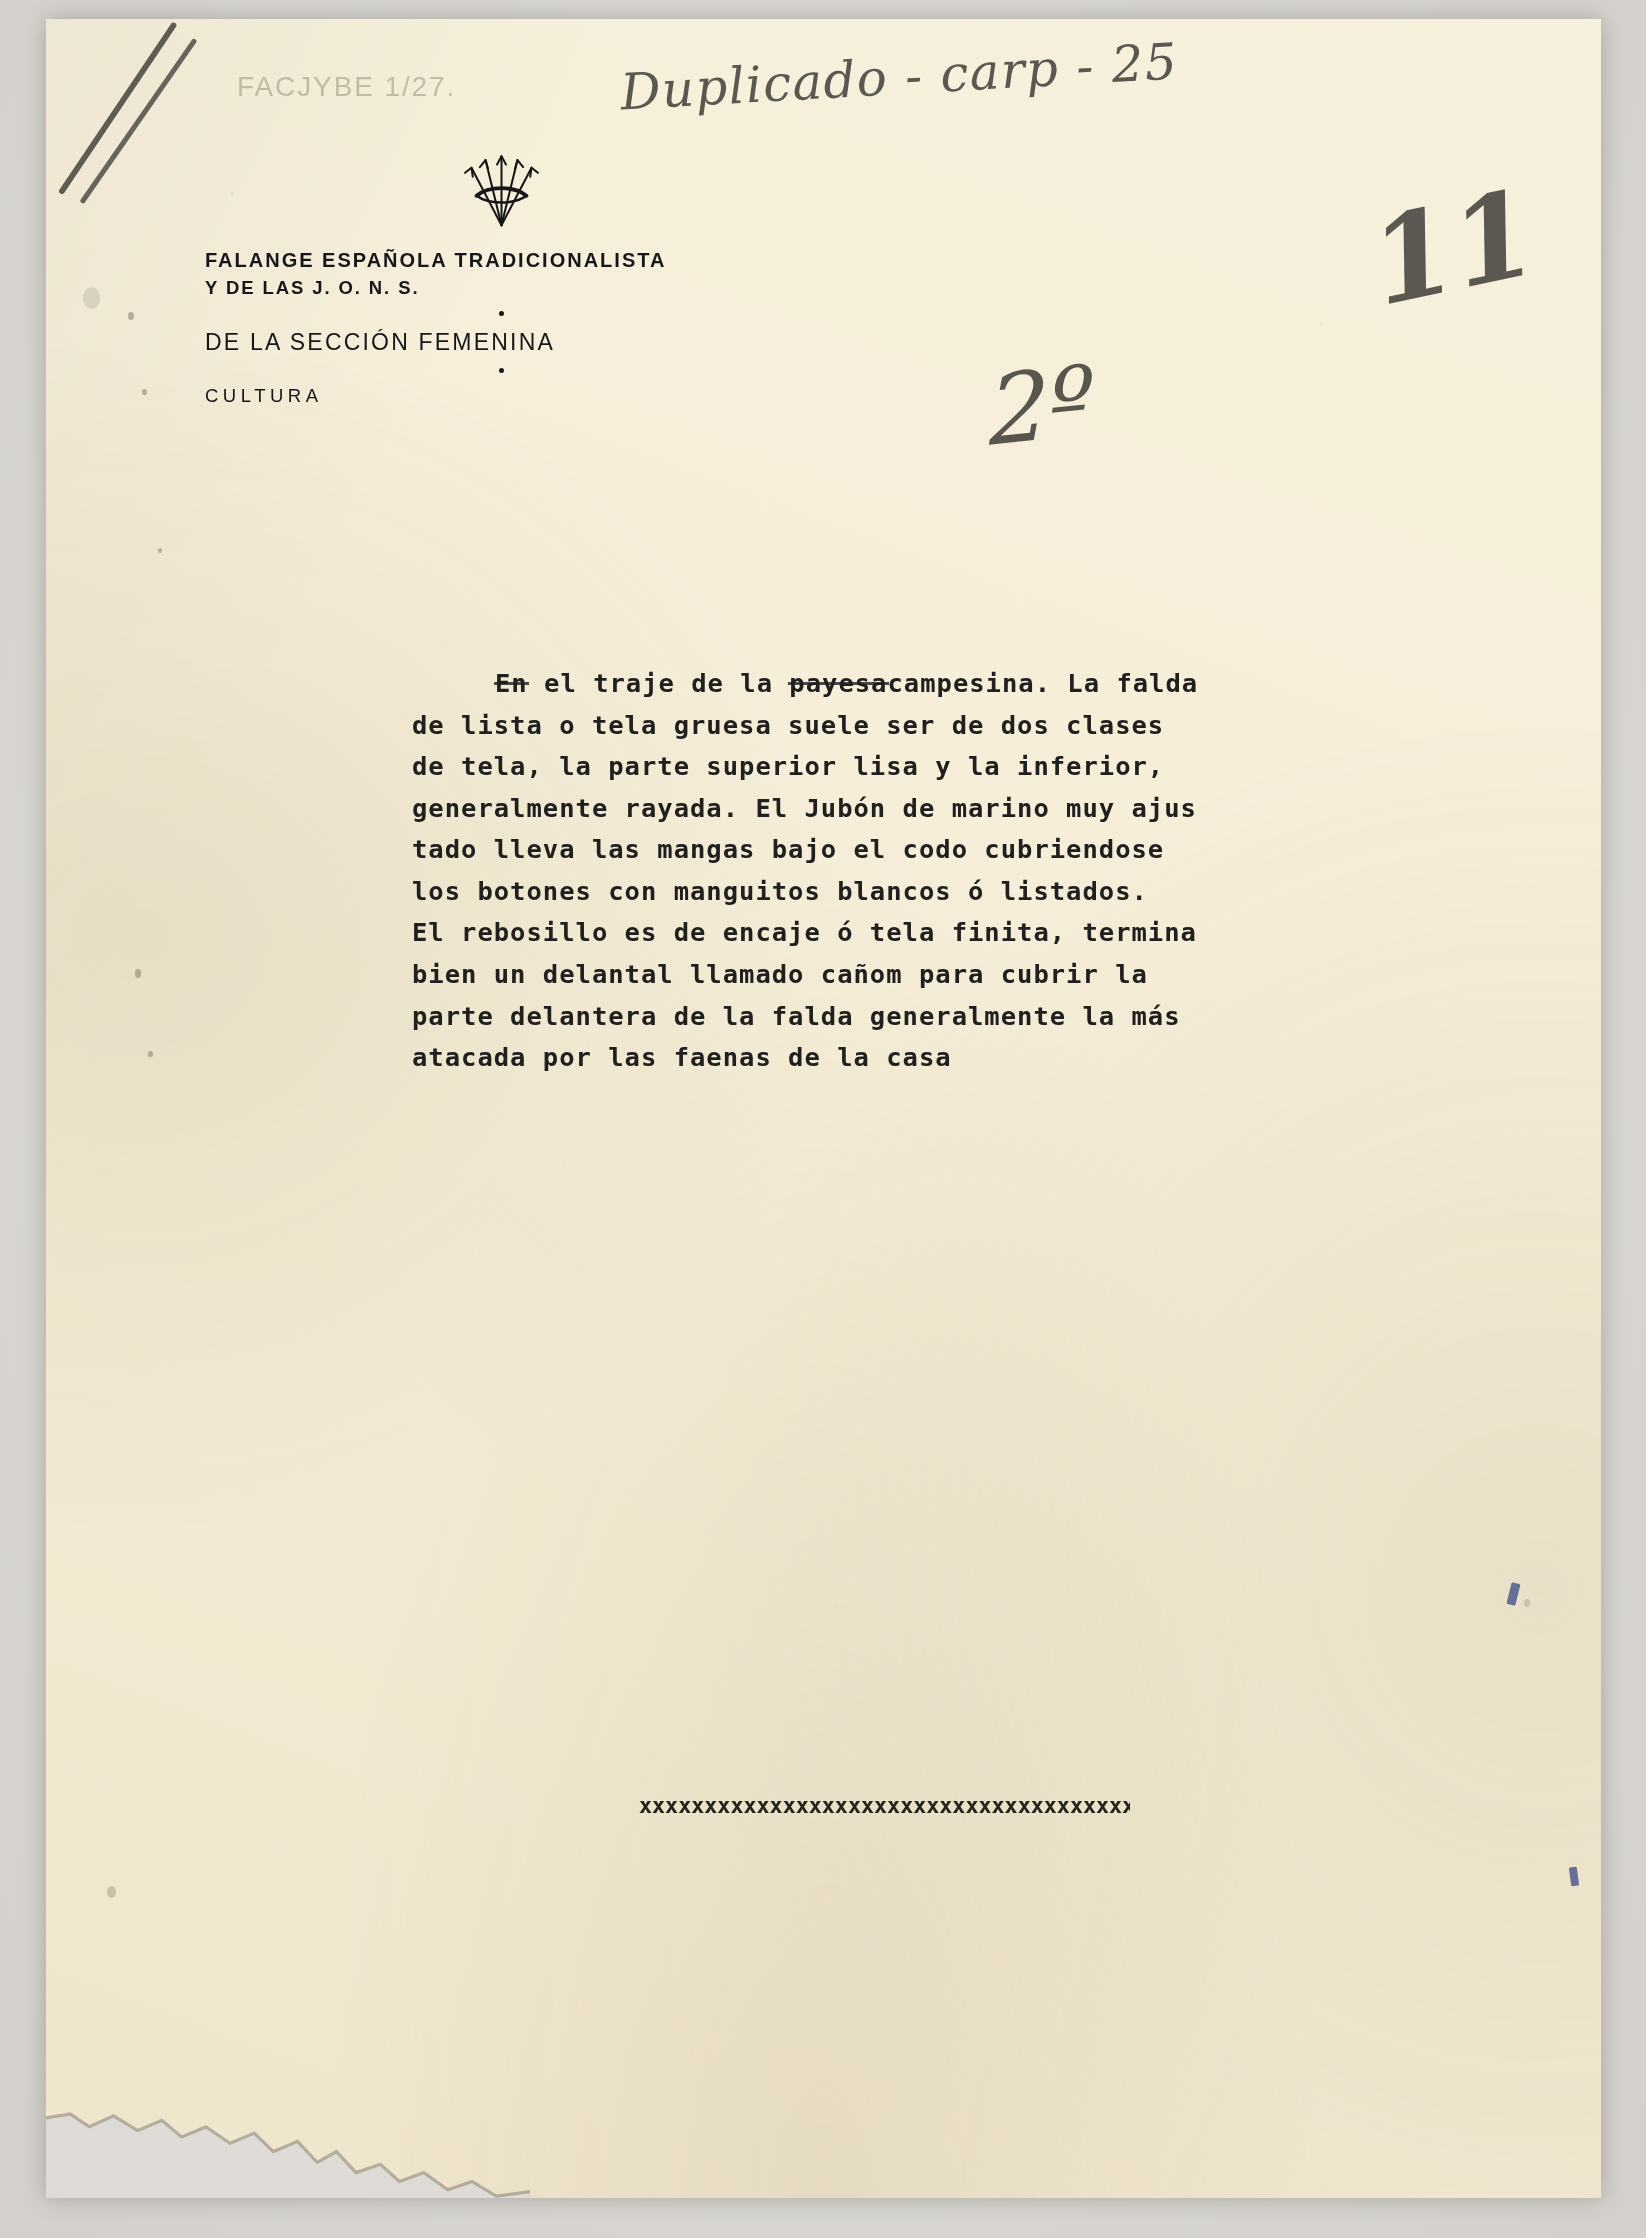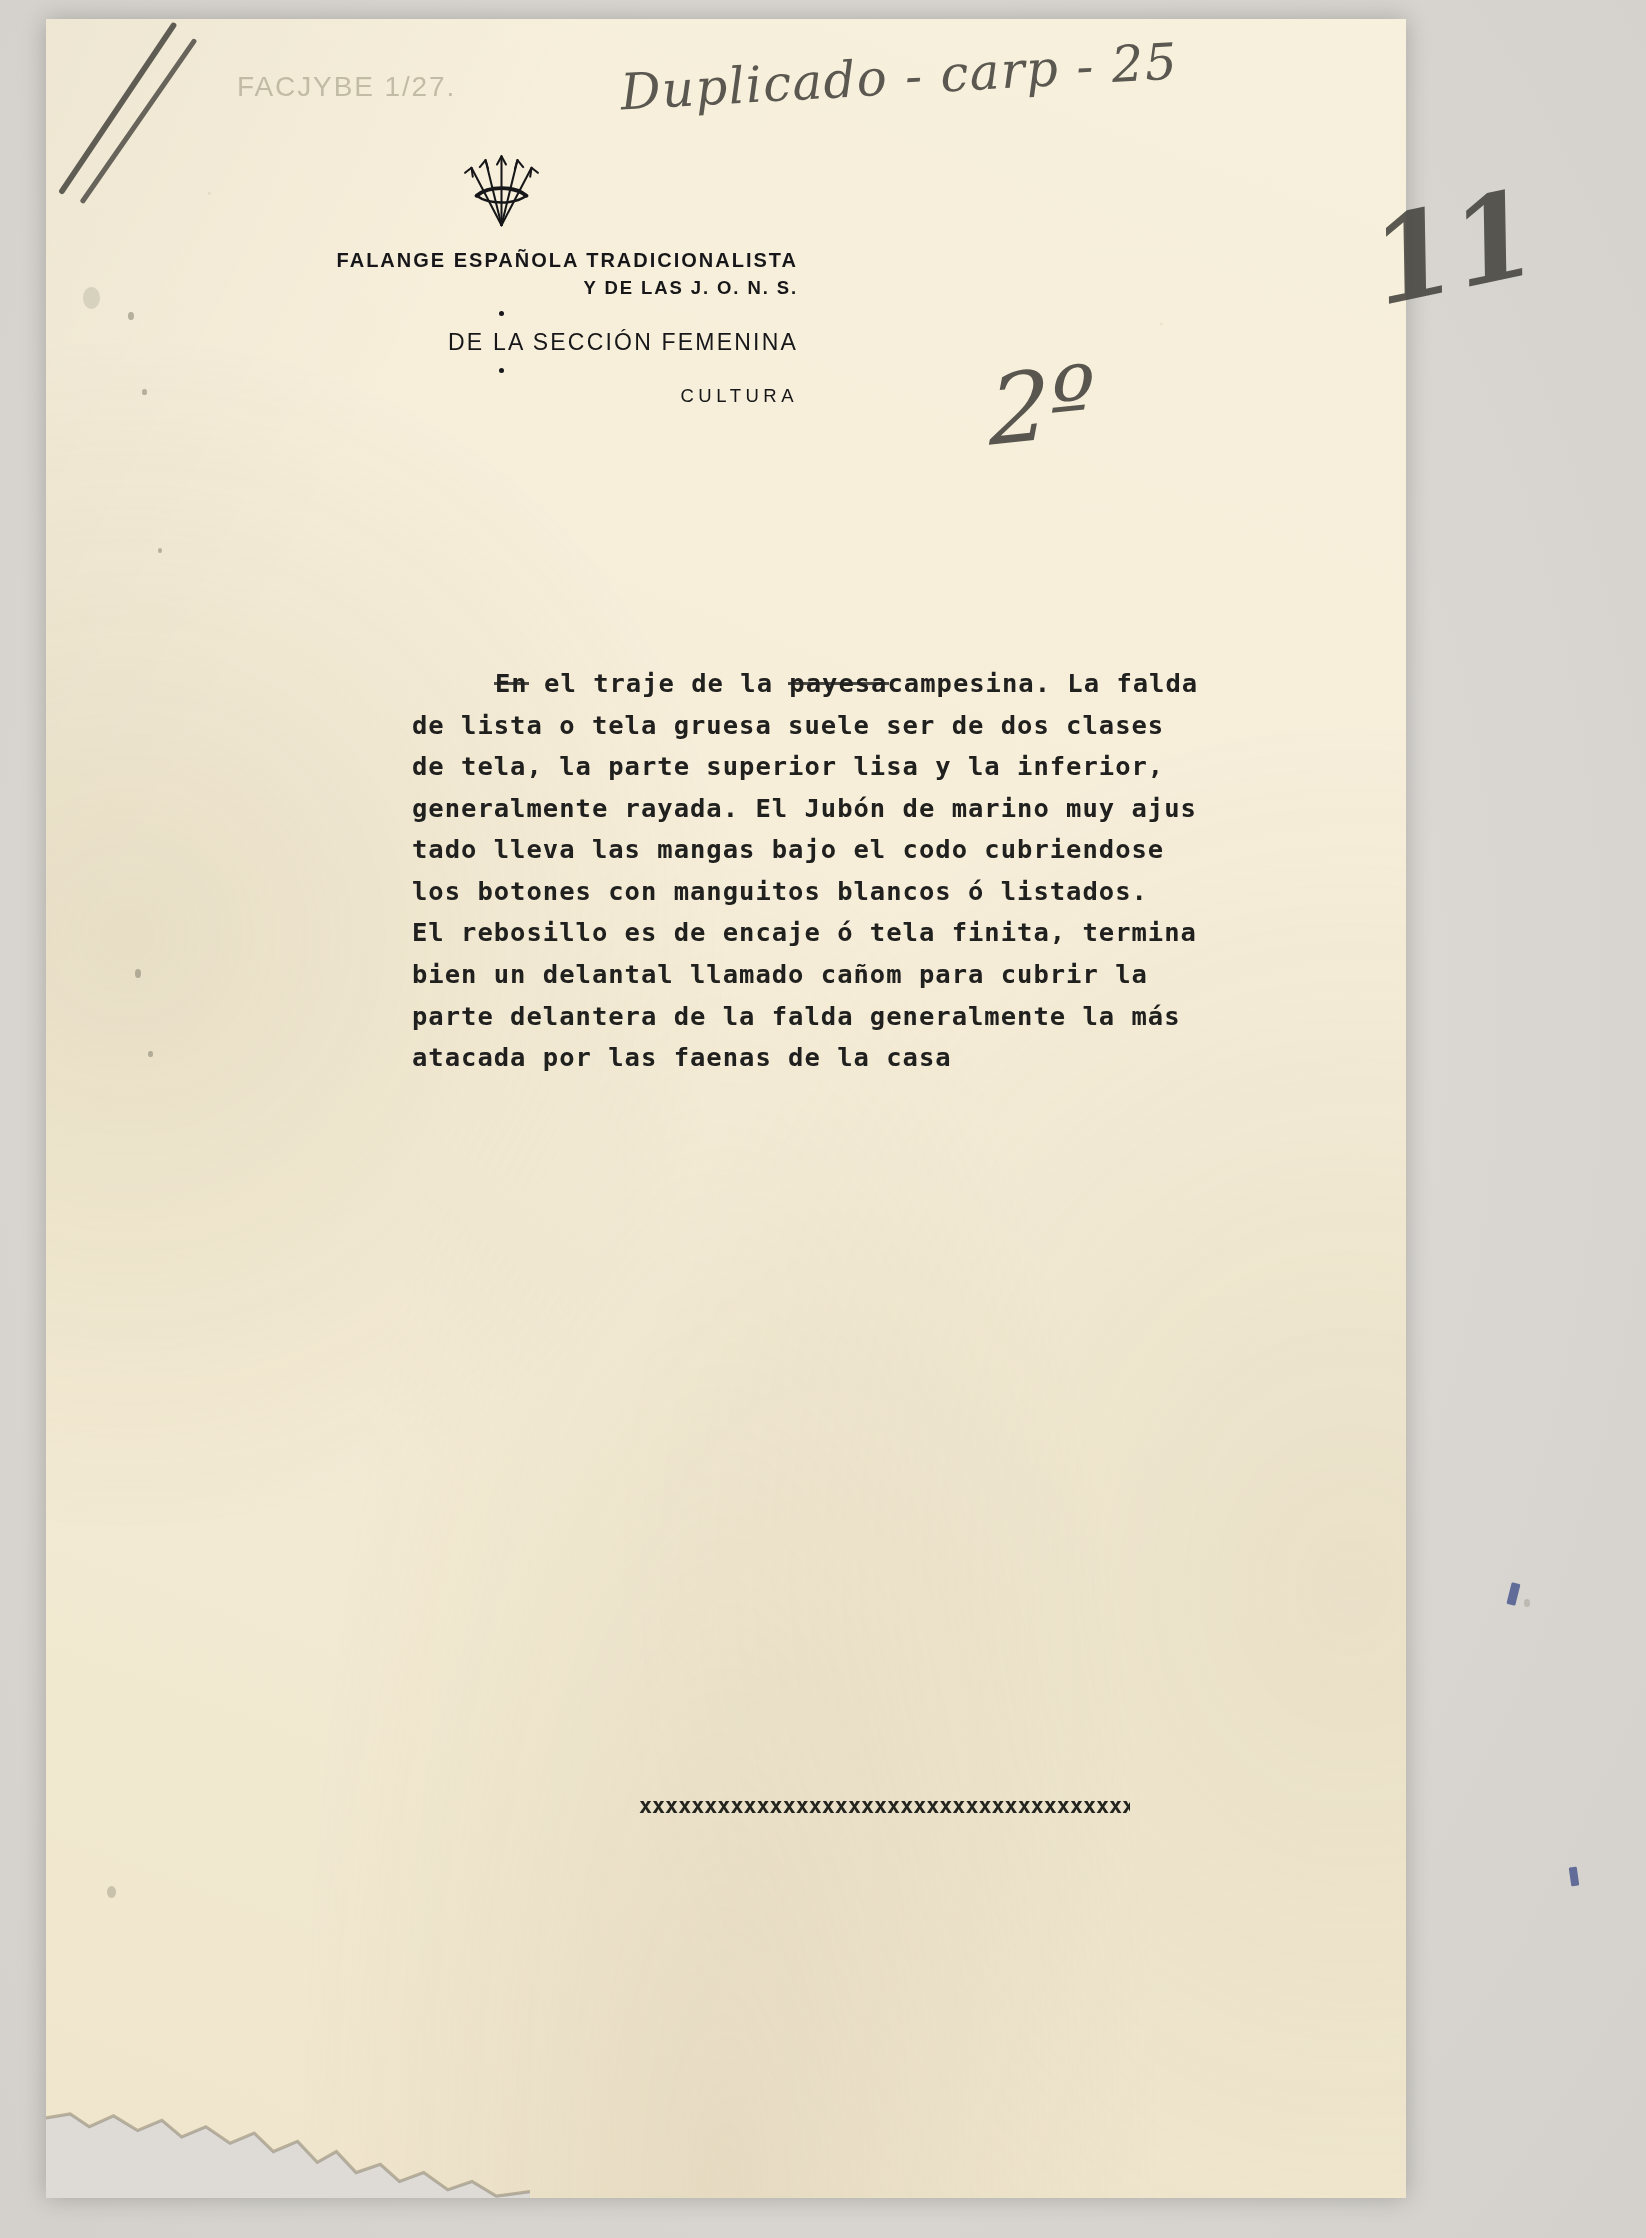--- a/index.html
+++ b/index.html
@@ -27,21 +27,21 @@
     inset:0;
     background:
       radial-gradient(ellipse at 50% 45%, rgba(255,255,255,0.10) 0%, rgba(120,118,112,0.10) 100%);
   }
 
   
   #paper-sheet {
     position: absolute;
     left: 46px;
     top: 19px;
-    width: 1360px;
+    width: 1555px;
     height: 2179px;
     background:
       linear-gradient(118deg, rgba(0,0,0,0.035) 0%, rgba(0,0,0,0) 22%),
       linear-gradient(200deg, #f7f0dc 0%, #f6eed9 38%, #f3ead3 72%, #efe5cc 100%);
     box-shadow: 0 0 23px rgba(0,0,0,0.22);
   }
   
   #paper-grain{
     position:absolute;
     inset:0;
@@ -82,21 +82,21 @@
     height:210px;
     pointer-events:none;
   }
 
   
   #letterhead{
     position:absolute;
     left:159px;
     top:127px;
     width:593px;
-    text-align:right;
+    text-align:left;
     color:#17171a;
   }
   #yoke-emblem{
     margin:0 auto 18px auto;
     width:83px;
     height:83px;
     position:relative;
   }
   .lh-line{
     font-family:"Liberation Sans", sans-serif;

